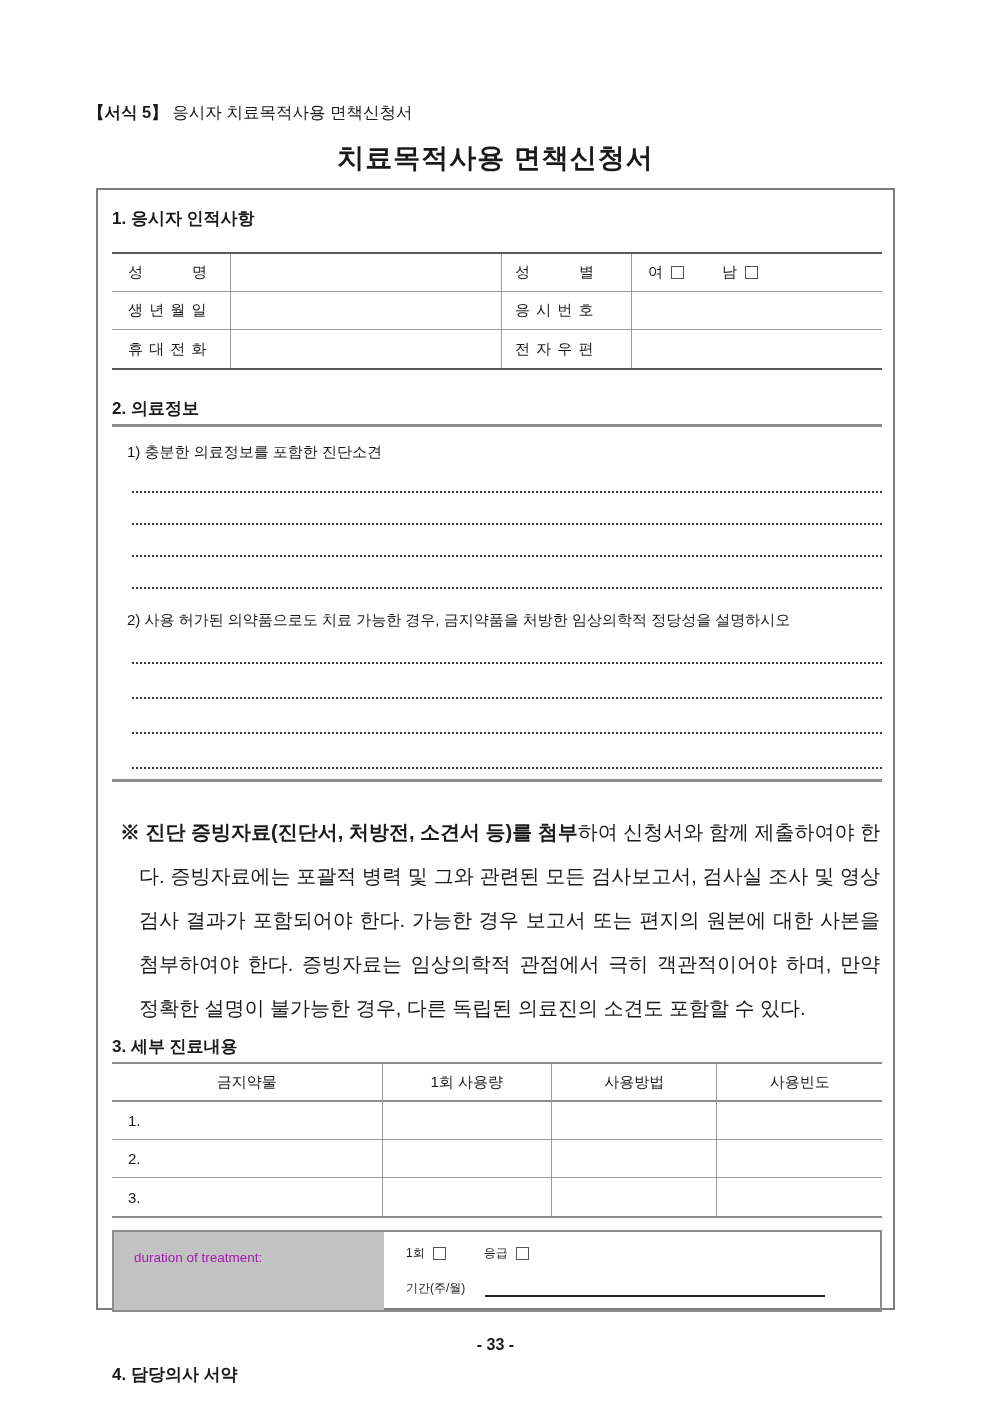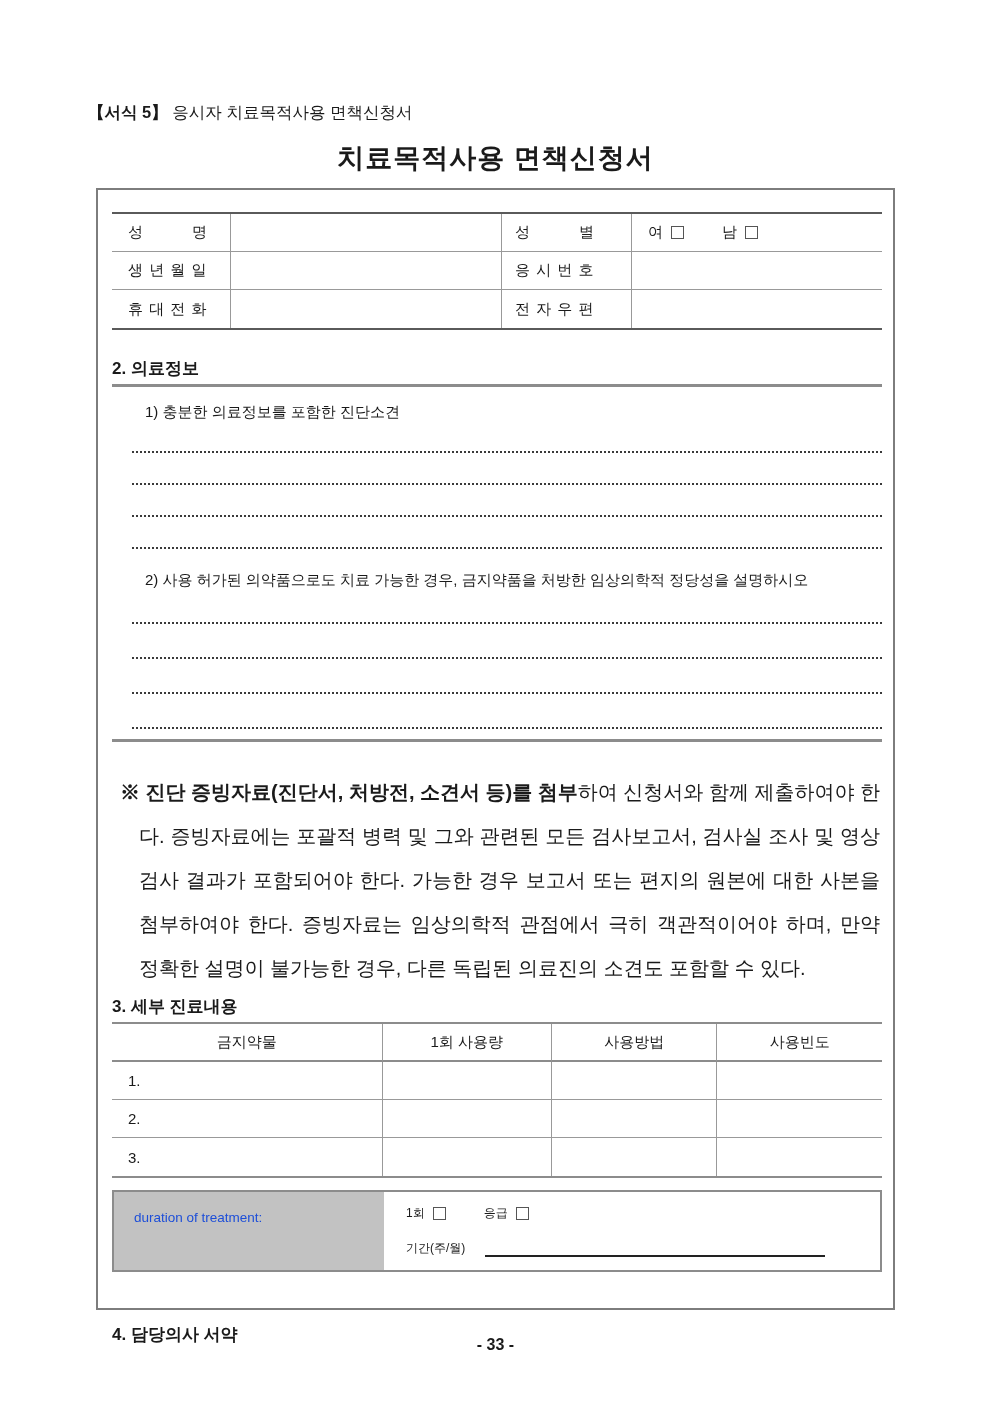--- a/index.html
+++ b/index.html
@@ -31,21 +31,21 @@
   .ptable .c4 { padding-left:16px; }
   .cb {
     display:inline-block; width:13px; height:13px; border:1.5px solid #555;
     background:#fff; margin-left:8px; flex:0 0 auto;
   }
   .cb.sp { margin-right:38px; }
   
   #s2h { margin-top:28px; }
   .hr-thick { border-top:3px solid #8c8c8c; margin-top:4px; }
   .hr-thick2 { border-top:3px solid #8c8c8c; margin-top:10px; }
-  .q-item { font-size:15px; line-height:18px; margin-top:16px; margin-left:33px; }
+  .q-item { font-size:15px; line-height:18px; margin-top:16px; margin-left:15px; }
   .q-item.second { margin-top:22px; }
   .write-area { margin-left:20px; }
   .write-line { height:32px; border-bottom:2px dotted #3a3a3a; }
   .write-area.wa2 .write-line { height:35px; }
   
   .note {
     margin-top:28px; margin-left:8px; margin-right:2px;
     font-size:20px; line-height:44px; text-align:justify;
     padding-left:19px; text-indent:-19px;
   }
@@ -58,21 +58,21 @@
   }
   .dtable > div { height:38px; display:flex; align-items:center; font-size:15px; }
   .dtable .hcell { justify-content:center; border-bottom:2px solid #8c8c8c; }
   .dtable .c2, .dtable .c3, .dtable .c4 { border-left:1px solid #999; }
   .dtable .rb { border-bottom:1px solid #999; }
   .dtable .num { padding-left:16px; }
   
   .treat-box { margin-top:12px; border:2px solid #8c8c8c; display:flex; height:82px; }
   .treat-left { width:270px; background:#c2c2c2; padding:11px 0 0 20px; }
   .treat-left .ko { font-size:18px; font-weight:bold; display:block; }
-  .treat-left .en { font-size:13.5px; display:block; margin-top:7px; color:#1d4ed8; }
+  .treat-left .en { font-size:13.5px; display:block; margin-top:7px; color:#a21caf; }
   .treat-right { flex:1; padding:11px 0 0 22px; font-size:12px; }
   .treat-line1 { display:flex; align-items:center; height:20px; }
   .treat-line1 .cb { vertical-align:-1px; }
   .treat-line2 { margin-top:12px; display:flex; align-items:flex-end; height:22px;gap:20px; }
   .blank-line { display:inline-block; width:340px; border-bottom:2px solid #222; height:18px; }
   #s4h { margin-top:52px; }
   .page-number { text-align:center; margin-top:26px; font-size:16px; font-weight:bold; }
 </style>
 </head>
 <body>
@@ -80,20 +80,21 @@
 <div class="page">
 
   <div class="form-label">
     <span class="b">【서식 5】</span><span> 응시자 치료목적사용 면책신청서</span>
   </div>
 
   <div class="doc-title">치료목적사용 면책신청서</div>
 
   <div class="main-box">
 
+    <div class="sec-h" id="s1h">1. 응시자 인적사항</div>
 
     <div class="ptable">
       <div class="lbl rb">성   명</div>
       <div class="c2 rb"></div>
       <div class="lbl c3 rb">성   별</div>
       <div class="c4 rb">
         <span>여</span>
         <span class="cb sp"></span>
         <span>남</span>
         <span class="cb"></span>

